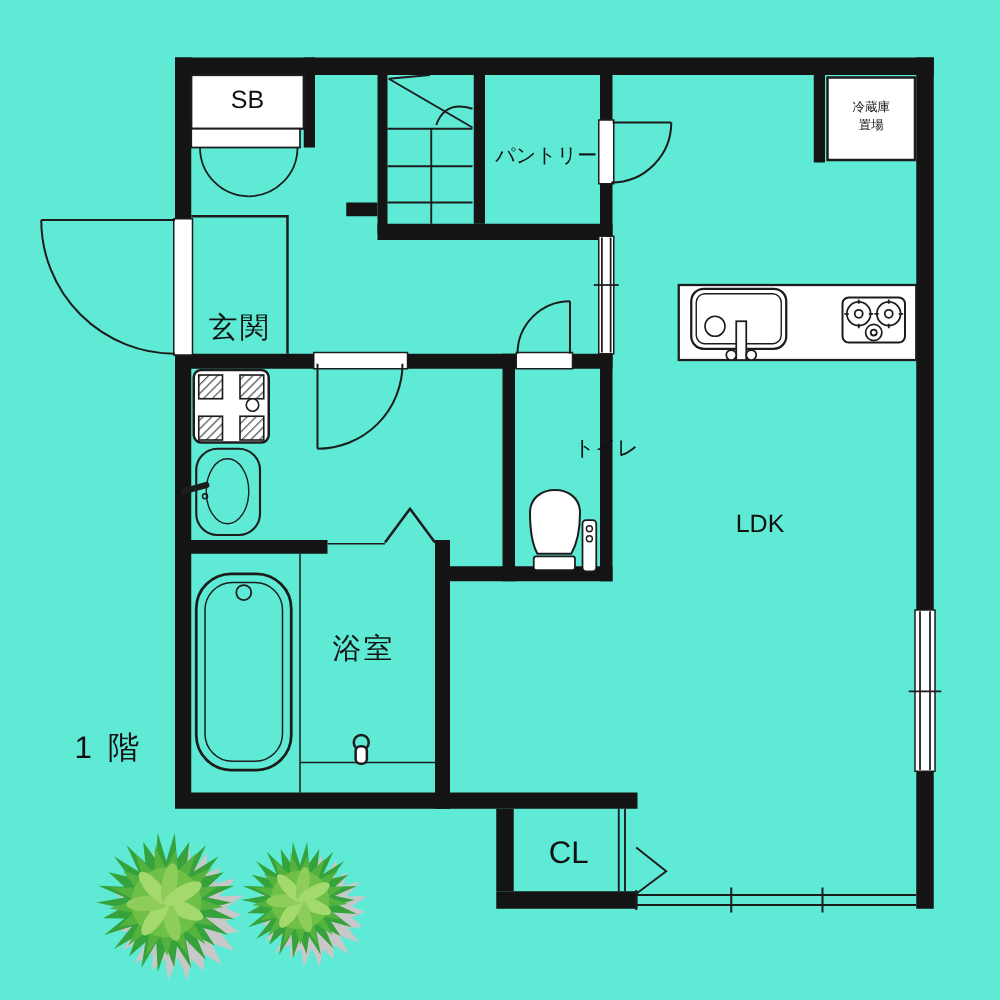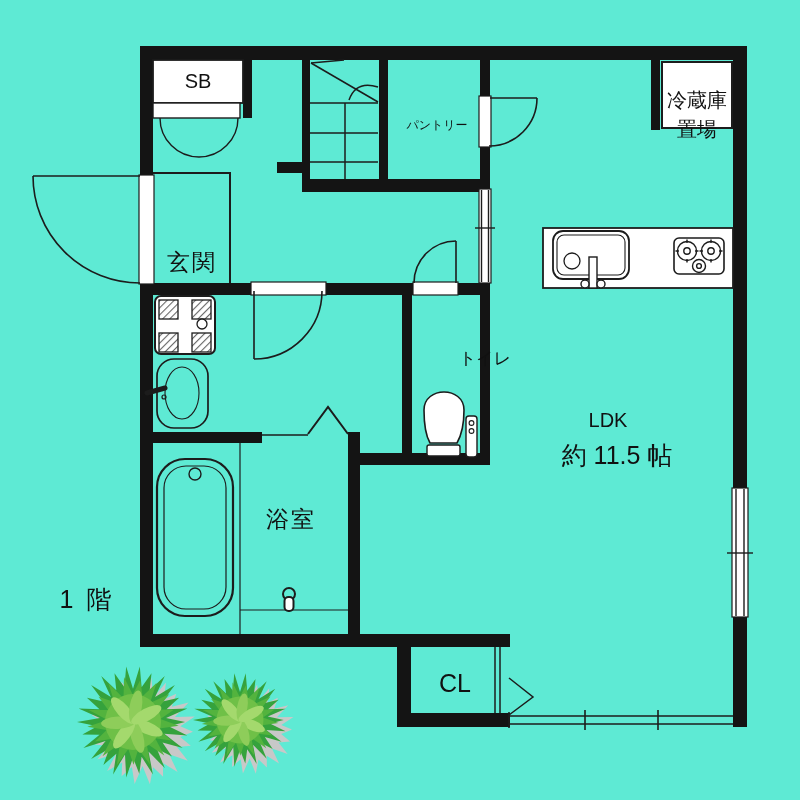--- a/index.html
+++ b/index.html
@@ -3,22 +3,22 @@
 <meta charset="utf-8">
 <style>
   html,body{margin:0;padding:0;background:#ffffff;}
   .canvas{position:relative;width:800px;height:800px;background:#5eead4;overflow:hidden;
           font-family:"Liberation Sans","DejaVu Sans",sans-serif;color:#111;}
   .plan-svg{position:absolute;left:0;top:0;}
   .lbl{position:absolute;transform:translate(-50%,-50%);white-space:nowrap;color:#111;
        text-align:center;line-height:1.15;}
   .lbl-sb{left:198px;top:81px;font-size:20px;}
   .lbl-genkan{left:192px;top:224px;font-size:23px;letter-spacing:2px;margin-top:38px;}
-  .lbl-pantry{left:437px;top:126px;font-size:12px;}
-  .lbl-fridge{left:697px;top:94px;font-size:20px;line-height:1.45;margin-top:21px;}
+  .lbl-pantry{left:437px;top:126px;font-size:16px;}
+  .lbl-fridge{left:697px;top:94px;font-size:10px;line-height:1.45;}
   .lbl-toilet{left:444px;top:359px;font-size:17px;margin-left:41px;}
   .lbl-ldk{left:608px;top:420px;font-size:20px;}
   .lbl-ldk-size{left:617px;top:455px;font-size:25px;}
   .lbl-bath{left:291px;top:519px;font-size:23px;letter-spacing:2px;}
   .lbl-cl{left:455px;top:683px;font-size:25px;}
   .lbl-floor{left:87px;top:599px;font-size:25px;font-weight:400;letter-spacing:3px;}
 </style>
 </head>
 <body>
 
@@ -234,17 +234,16 @@
 
   <div class="lbl lbl-sb">SB</div>
   <div class="lbl lbl-genkan">玄関</div>
   <div class="lbl lbl-pantry">パントリー</div>
   <div class="lbl lbl-fridge">
     <span style="display:block">冷蔵庫</span>
     <span style="display:block">置場</span>
   </div>
   <div class="lbl lbl-toilet">トイレ</div>
   <div class="lbl lbl-ldk">LDK</div>
-  <div class="lbl lbl-ldk-size">約 11.5 帖</div>
   <div class="lbl lbl-bath">浴室</div>
   <div class="lbl lbl-cl">CL</div>
   <div class="lbl lbl-floor">1 階</div>
 </div>
 
 </body></html>

